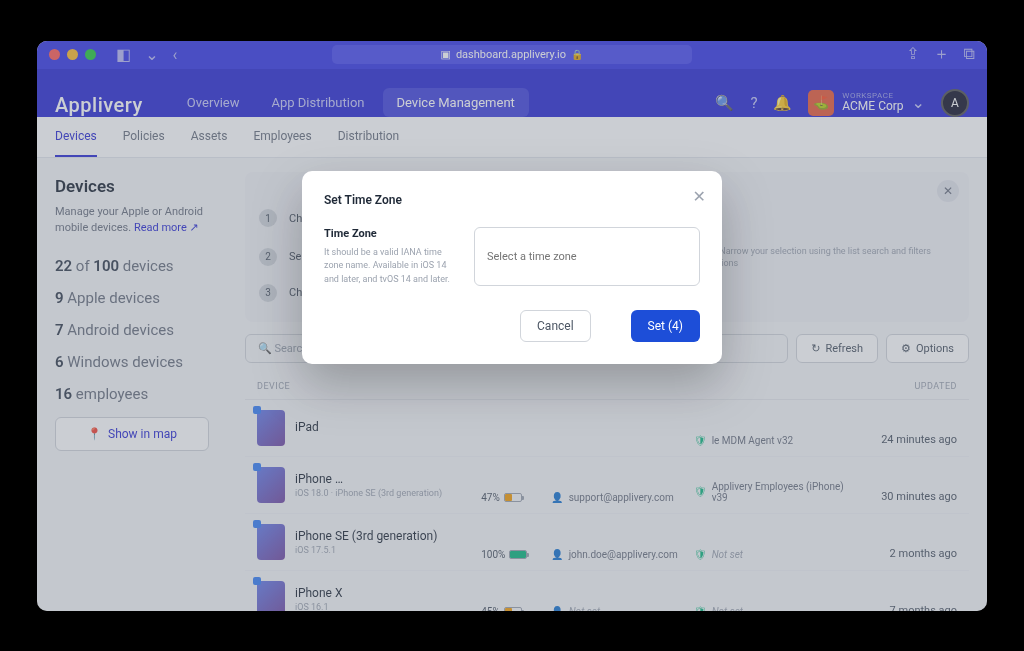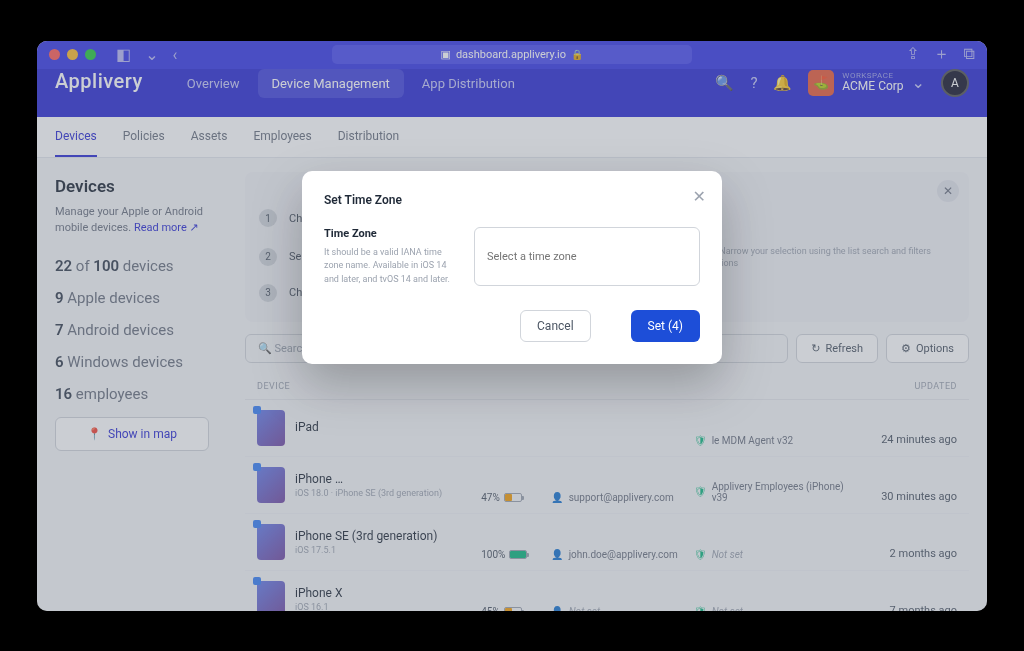--- a/index.html
+++ b/index.html
@@ -6,21 +6,21 @@
 body { background:#000; display:flex; align-items:center; justify-content:center; height:651px; width:1024px; overflow:hidden; }
 .window { width:950px; height:570px; background:#f5f6f8; border-radius:10px; overflow:hidden; position:relative; box-shadow:0 20px 60px rgba(0,0,0,0.5); }
 .titlebar { height:28px; background:#3a3be6; display:flex; align-items:center; padding:0 12px; position:relative; }
 .traffic { display:flex; gap:7px; }
 .traffic span { width:11px; height:11px; border-radius:50%; }
 .tr-red{background:#ff5f57}.tr-yellow{background:#febc2e}.tr-green{background:#28c840}
 .titlebar-icons { margin-left:20px; display:flex; gap:14px; color:#b8b9f5; }
 .url-bar { position:absolute; left:50%; transform:translateX(-50%); background:#4e4ff0; border-radius:5px; padding:3px 14px; color:#fff; font-size:11px; display:flex; align-items:center; gap:5px; width:360px; justify-content:center; }
 .url-bar .lock{font-size:10px}
 .titlebar-right { margin-left:auto; display:flex; gap:14px; color:#b8b9f5; }
-.header { height:48px; background:#2e2fd4; display:flex; align-items:flex-start; padding:0 18px; color:#fff; }
+.header { height:48px; background:#2e2fd4; display:flex; align-items:flex-end; padding:0 18px; color:#fff; }
 .logo { font-size:20px; font-weight:500; letter-spacing:.5px; margin-right:30px; }
 .nav { display:flex; gap:4px; }
 .nav-item { padding:7px 14px; border-radius:6px; font-size:13px; color:#c7c8f7; cursor:pointer; }
 .nav-item.active { background:#4647dd; color:#fff; }
 .header-right { margin-left:auto; display:flex; align-items:center; gap:16px; }
 .header-icon { color:#c7c8f7; font-size:15px; }
 .workspace { display:flex; align-items:center; gap:8px; }
 .ws-badge { width:26px; height:26px; background:#e85d3d; border-radius:5px; display:flex; align-items:center; justify-content:center; color:#fff; font-size:13px; }
 .ws-text { line-height:1.1; }
 .ws-label{font-size:8px;color:#9fa0e8;letter-spacing:.5px}
@@ -108,22 +108,22 @@
       <span>⇪</span>
       <span>＋</span>
       <span>⧉</span>
     </div>
   </div>
 
   <div class="header">
     <div class="logo">Applivery</div>
     <div class="nav">
       <div class="nav-item">Overview</div>
+      <div class="nav-item">App Distribution</div>
       <div class="nav-item active">Device Management</div>
-      <div class="nav-item">App Distribution</div>
     </div>
     <div class="header-right">
       <span class="header-icon">🔍</span>
       <span class="header-icon">?</span>
       <span class="header-icon">🔔</span>
       <div class="workspace">
         <div class="ws-badge">⛳</div>
         <div class="ws-text">
           <div class="ws-label">WORKSPACE</div>
           <div class="ws-name">ACME Corp</div>

